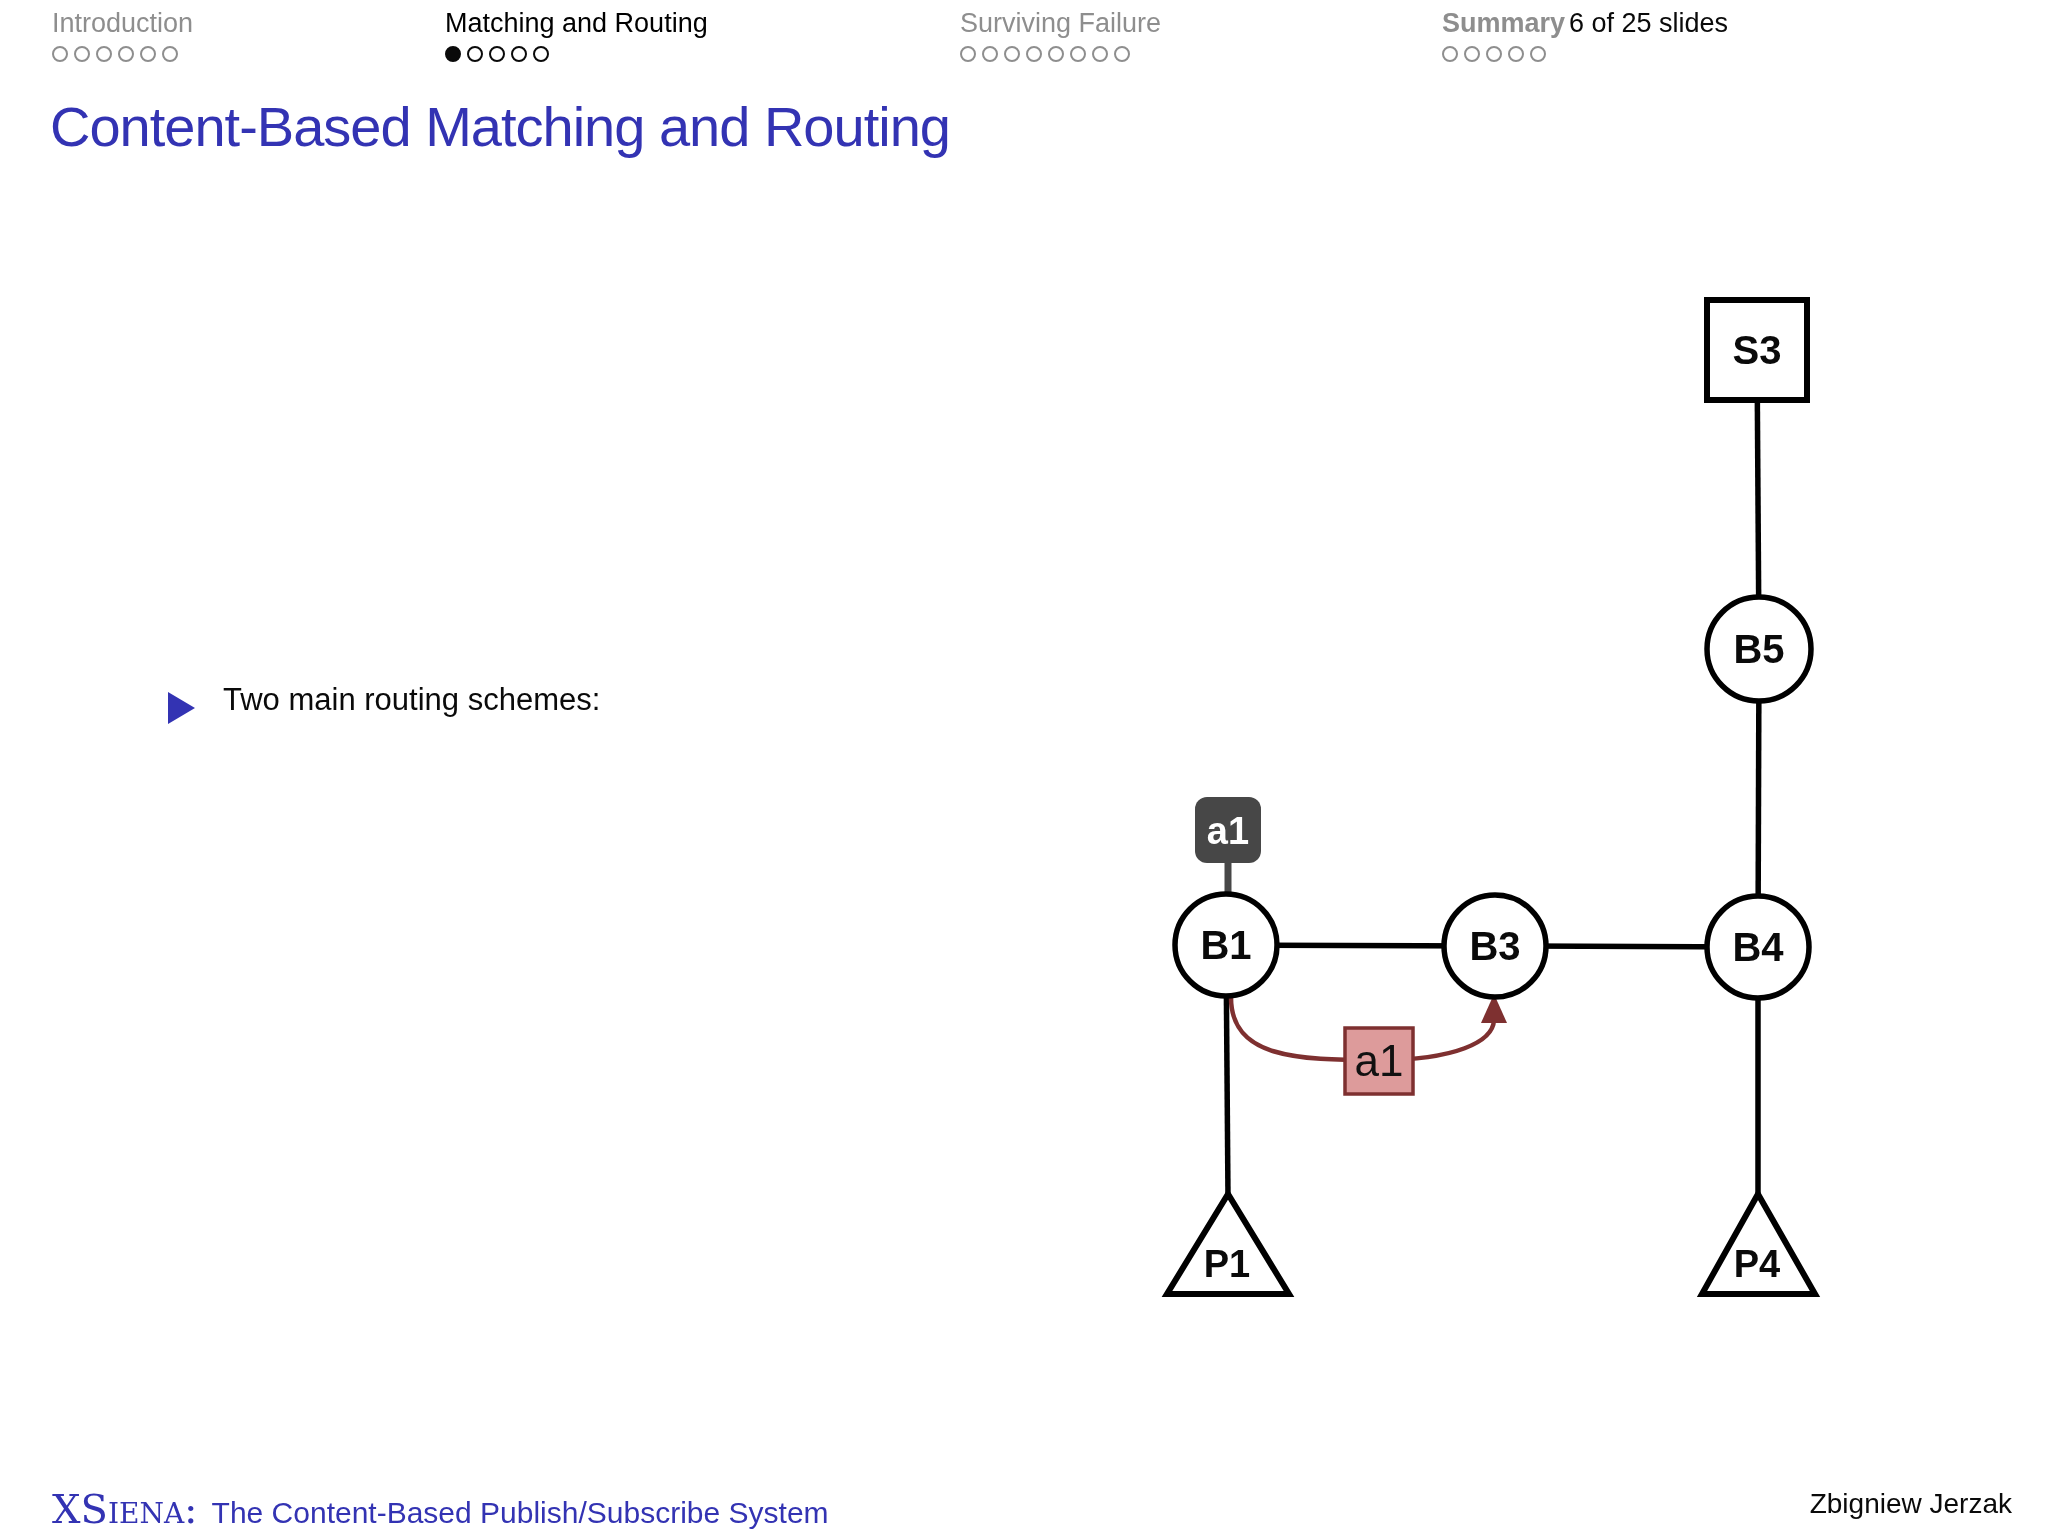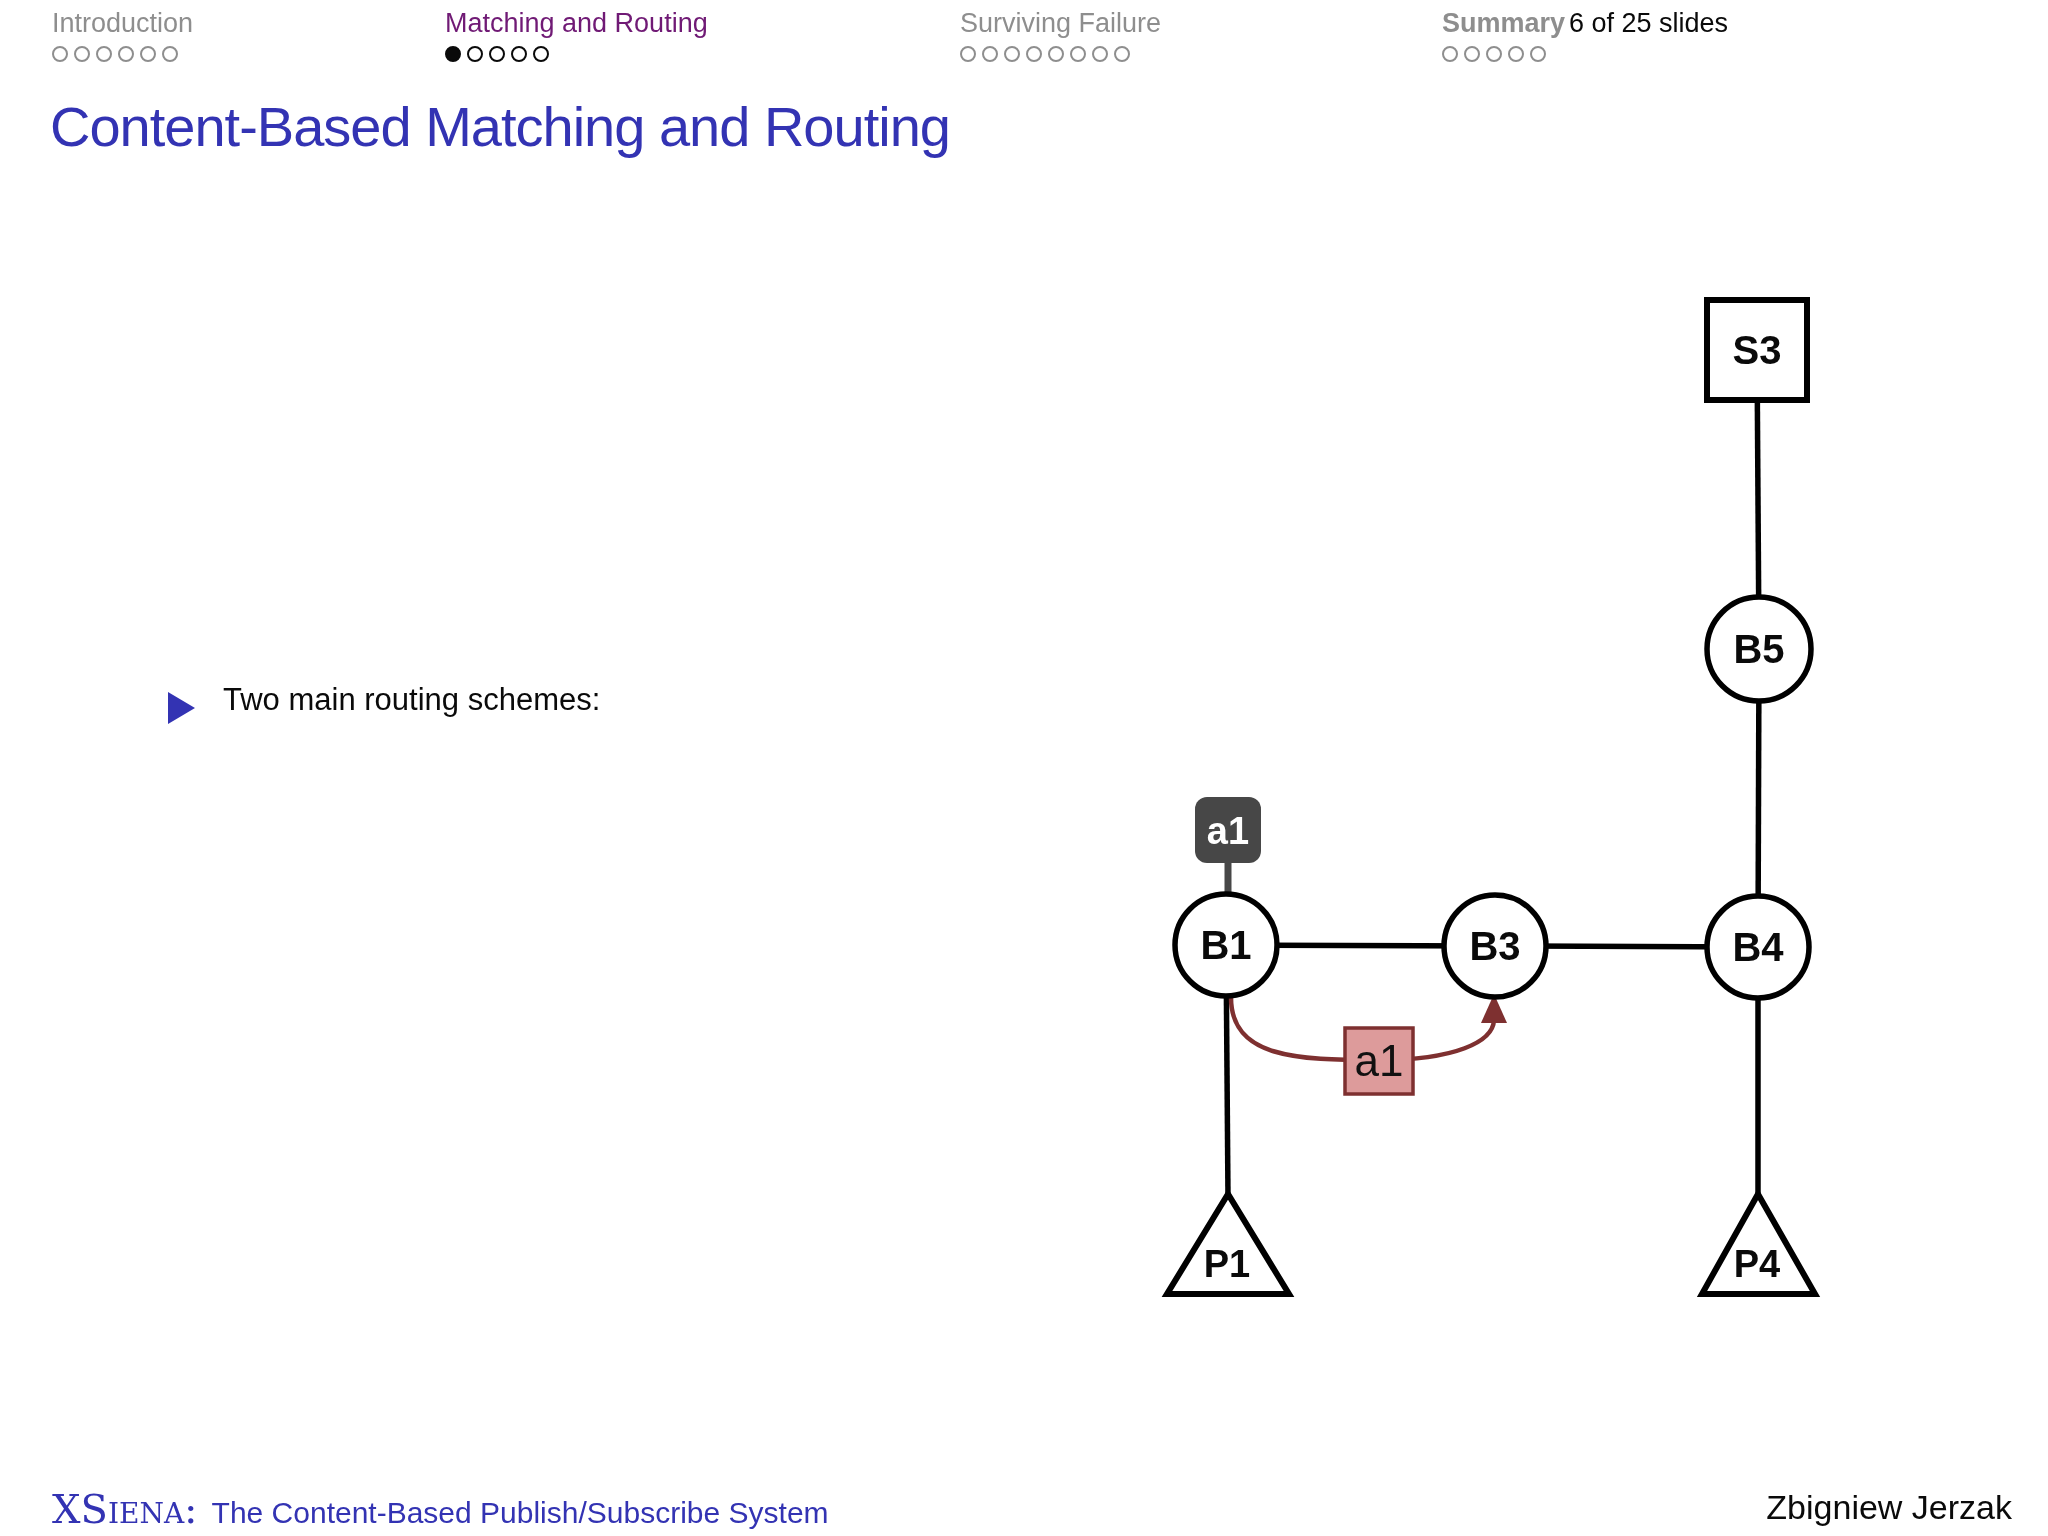--- a/index.html
+++ b/index.html
@@ -10,21 +10,21 @@
   }
 
   
   .nav{position:absolute;left:0;top:0;width:1764px;height:90px;}
   .nav-section{position:absolute;top:8px;}
   .nav-section:nth-child(1){left:52px;}
   .nav-section:nth-child(2){left:445px;}
   .nav-section:nth-child(3){left:960px;}
   .nav-section:nth-child(4){left:1442px;font-weight:bold;}
   .nav-label{font-size:27px;line-height:30px;color:#8e8e8e;white-space:nowrap;}
-  .nav-section.active .nav-label{color:#701a75;text-align:right;}
+  .nav-section.active .nav-label{color:#000000;text-align:right;}
   .nav-dots{display:flex;gap:6px;margin-top:8px;}
   .nav-dot{width:16px;height:16px;border-radius:50%;border:2.5px solid #8e8e8e;box-sizing:border-box;background:transparent;}
   .nav-section.active .nav-dot{border-color:#0a0a0a;}
   .nav-section.active .nav-dot.filled{background:#0a0a0a;}
   .slide-counter{position:absolute;top:8px;right:36px;font-size:27px;color:#0a0a0a;}
 
   
   .frame-title{
     position:absolute;left:50px;top:96px;
     font-size:56px;line-height:1.1;font-weight:400;color:#3333b3;
@@ -45,21 +45,21 @@
   
   .diagram{position:absolute;left:0;top:0;width:2048px;height:1536px;}
   .node-label{font-family:"Liberation Sans",sans-serif;font-weight:bold;font-size:40px;fill:#0a0a0a;text-anchor:middle;}
   .adv-label{font-family:"Liberation Sans",sans-serif;font-weight:bold;font-size:38px;fill:#ffffff;text-anchor:middle;}
   .msg-label{font-family:"Liberation Sans",sans-serif;font-weight:400;font-size:44px;fill:#111111;text-anchor:middle;}
 
   
   .footer-left{position:absolute;left:52px;top:1486px;font-size:30px;color:#3333b3;white-space:nowrap;}
   .brand{font-family:"DejaVu Serif",serif;font-variant:small-caps;font-size:40px;}
   .footer-title{margin-left:14px;}
-  .footer-right{position:absolute;right:36px;top:1488px;font-size:34px;color:#0a0a0a;}
+  .footer-right{position:absolute;right:36px;top:1488px;font-size:28px;color:#0a0a0a;}
 </style>
 </head>
 <body>
 
 <div class="nav">
   <div id="nav-sections">
       <div class="nav-section">
         <div class="nav-label">Introduction</div>
         <div class="nav-dots">
           <span class="nav-dot"></span>

